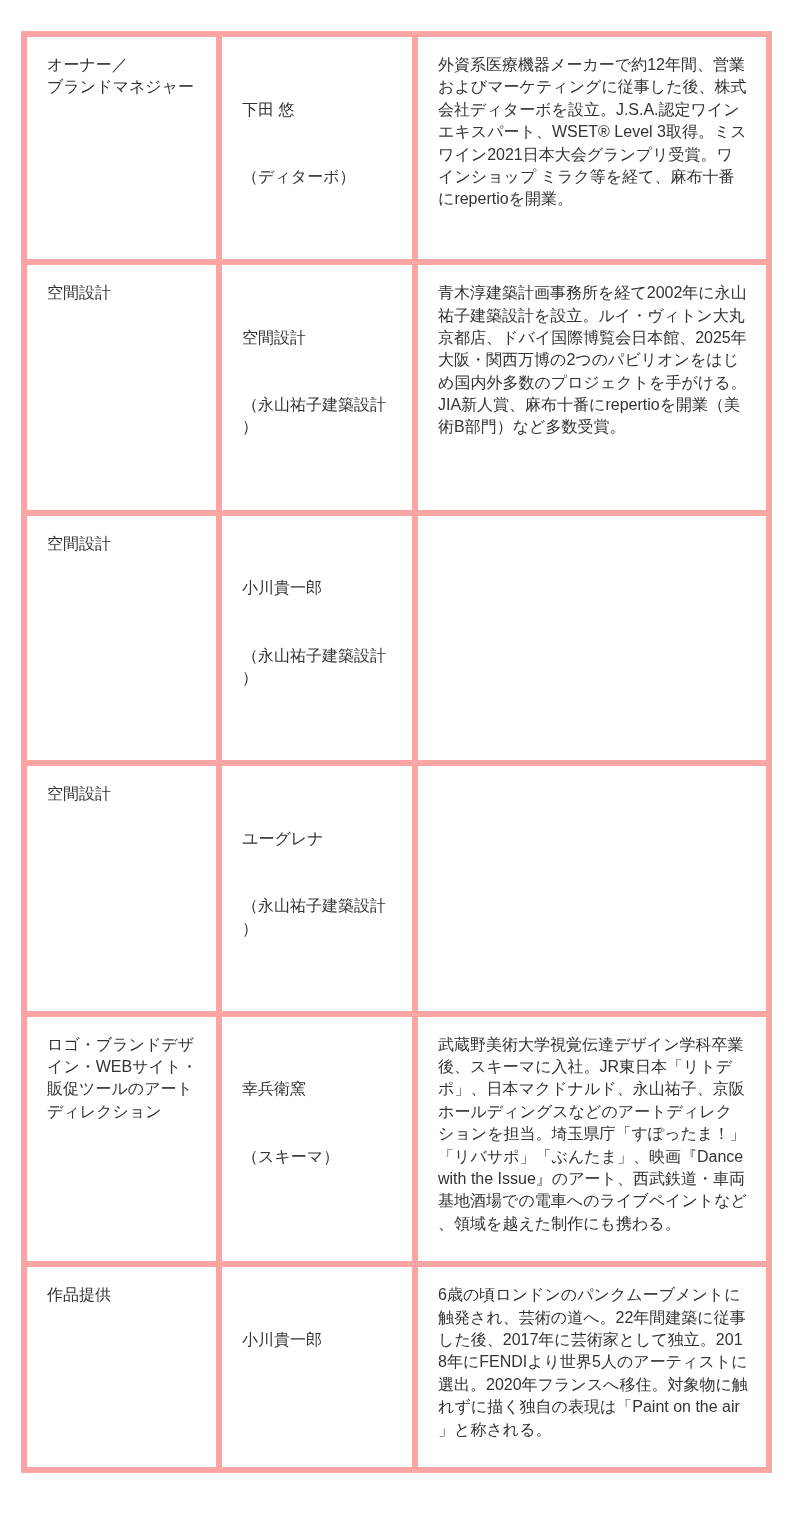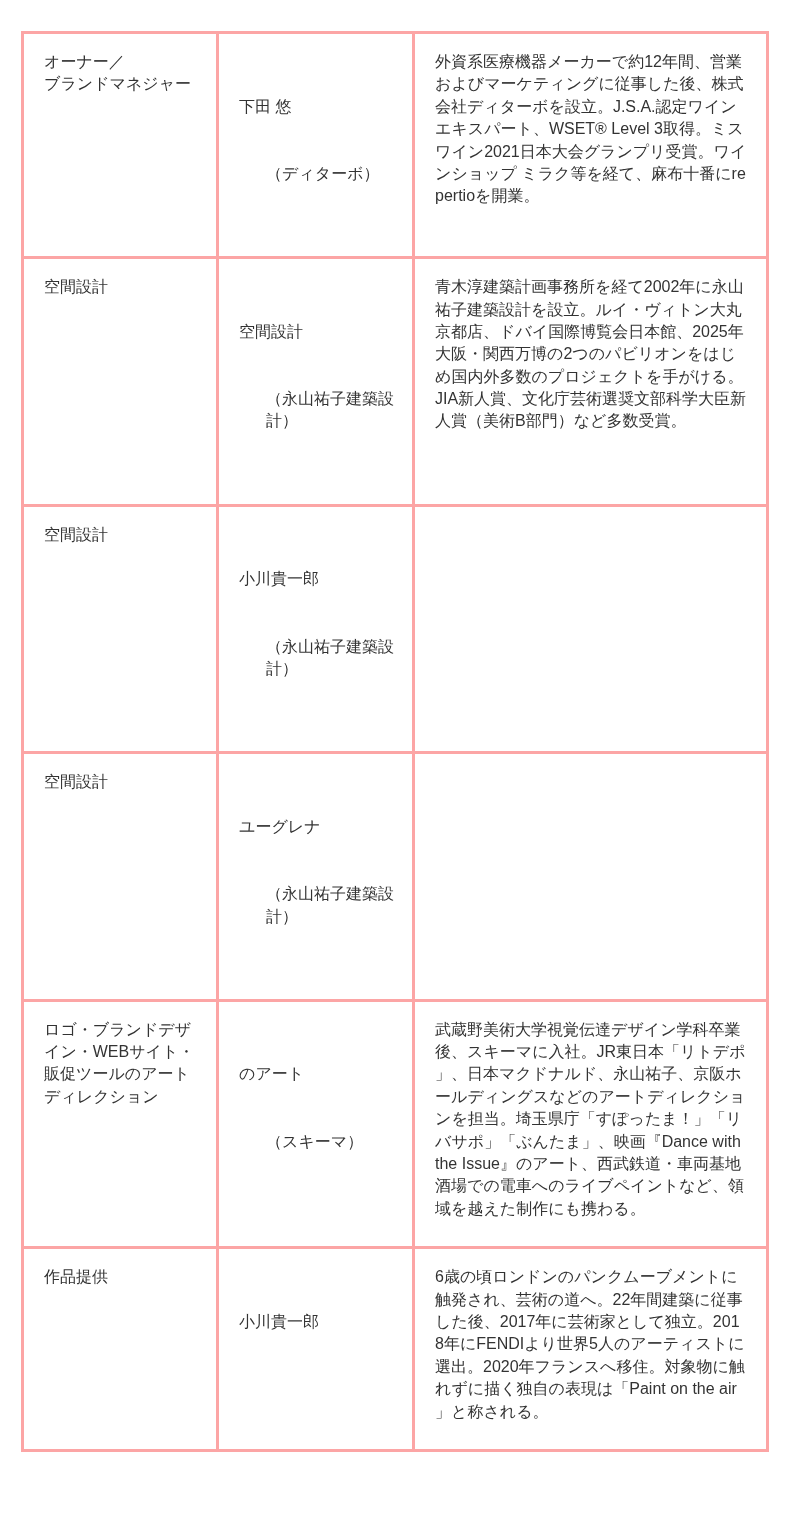--- a/index.html
+++ b/index.html
@@ -19,30 +19,30 @@
     width: 745px;
     margin: 31px 0 30px 21px;
     color: #333333;
     font-size: 16px;
     line-height: 1.4;
   }
   table.credits col.c-role { width: 195px; }
   table.credits col.c-name { width: 196px; }
   table.credits col.c-desc { width: 354px; }
   table.credits td {
-    border: 3px solid #fca5a5;
+    border: 6px solid #fca5a5;
     vertical-align: top;
     padding: 17px 18px 26px 20px;
     word-break: break-all;
     line-break: anywhere;
     white-space: pre-wrap;
     overflow-wrap: anywhere;
   }
   td.name-cell .person-line { display: block; }
-  td.name-cell .org-line { display: block; margin-left: 27px; }
+  td.name-cell .org-line { display: block; }
 </style>
 </head>
 <body>
 
 <div class="page">
   <table class="credits">
     <colgroup>
       <col class="c-role">
       <col class="c-name">
       <col class="c-desc">
@@ -56,42 +56,42 @@
           <span class="org-line">（ディターボ）</span>
         </td>
         <td class="desc-cell">外資系医療機器メーカーで約12年間、営業およびマーケティングに従事した後、株式会社ディターボを設立。J.S.A.認定ワインエキスパート、WSET® Level 3取得。ミスワイン2021日本大会グランプリ受賞。ワインショップ ミラク等を経て、麻布十番にrepertioを開業。</td>
       </tr>
       <tr>
         <td class="role-cell">空間設計</td>
         <td class="name-cell">
           <span class="person-line">空間設計</span>
           <span class="org-line">（永山祐子建築設計）</span>
         </td>
-        <td class="desc-cell">青木淳建築計画事務所を経て2002年に永山祐子建築設計を設立。ルイ・ヴィトン大丸京都店、ドバイ国際博覧会日本館、2025年大阪・関西万博の2つのパビリオンをはじめ国内外多数のプロジェクトを手がける。JIA新人賞、文化庁芸術選奨文部科学大臣新人賞（美術B部門）など多数受賞。</td>
+        <td class="desc-cell">青木淳建築計画事務所を経て2002年に永山祐子建築設計を設立。ルイ・ヴィトン大丸京都店、ドバイ国際博覧会日本館、2025年大阪・関西万博の2つのパビリオンをはじめ国内外多数のプロジェクトを手がける。JIA新人賞、麻布十番にrepertioを開業（美術B部門）など多数受賞。</td>
       </tr>
       <tr>
         <td class="role-cell">空間設計</td>
         <td class="name-cell">
           <span class="person-line">小川貴一郎</span>
           <span class="org-line">（永山祐子建築設計）</span>
         </td>
         <td class="desc-cell"></td>
       </tr>
       <tr>
         <td class="role-cell">空間設計</td>
         <td class="name-cell">
           <span class="person-line">ユーグレナ</span>
           <span class="org-line">（永山祐子建築設計）</span>
         </td>
         <td class="desc-cell"></td>
       </tr>
       <tr>
         <td class="role-cell">ロゴ・ブランドデザイン・WEBサイト・販促ツールのアートディレクション</td>
         <td class="name-cell">
-          <span class="person-line">のアート</span>
+          <span class="person-line">幸兵衛窯</span>
           <span class="org-line">（スキーマ）</span>
         </td>
         <td class="desc-cell">武蔵野美術大学視覚伝達デザイン学科卒業後、スキーマに入社。JR東日本「リトデポ」、日本マクドナルド、永山祐子、京阪ホールディングスなどのアートディレクションを担当。埼玉県庁「すぽったま！」「リバサポ」「ぶんたま」、映画『Dance with the Issue』のアート、西武鉄道・車両基地酒場での電車へのライブペイントなど、領域を越えた制作にも携わる。</td>
       </tr>
       <tr>
         <td class="role-cell">作品提供</td>
         <td class="name-cell">
           <span class="person-line">小川貴一郎</span>
           <span class="org-line"></span>
         </td>

